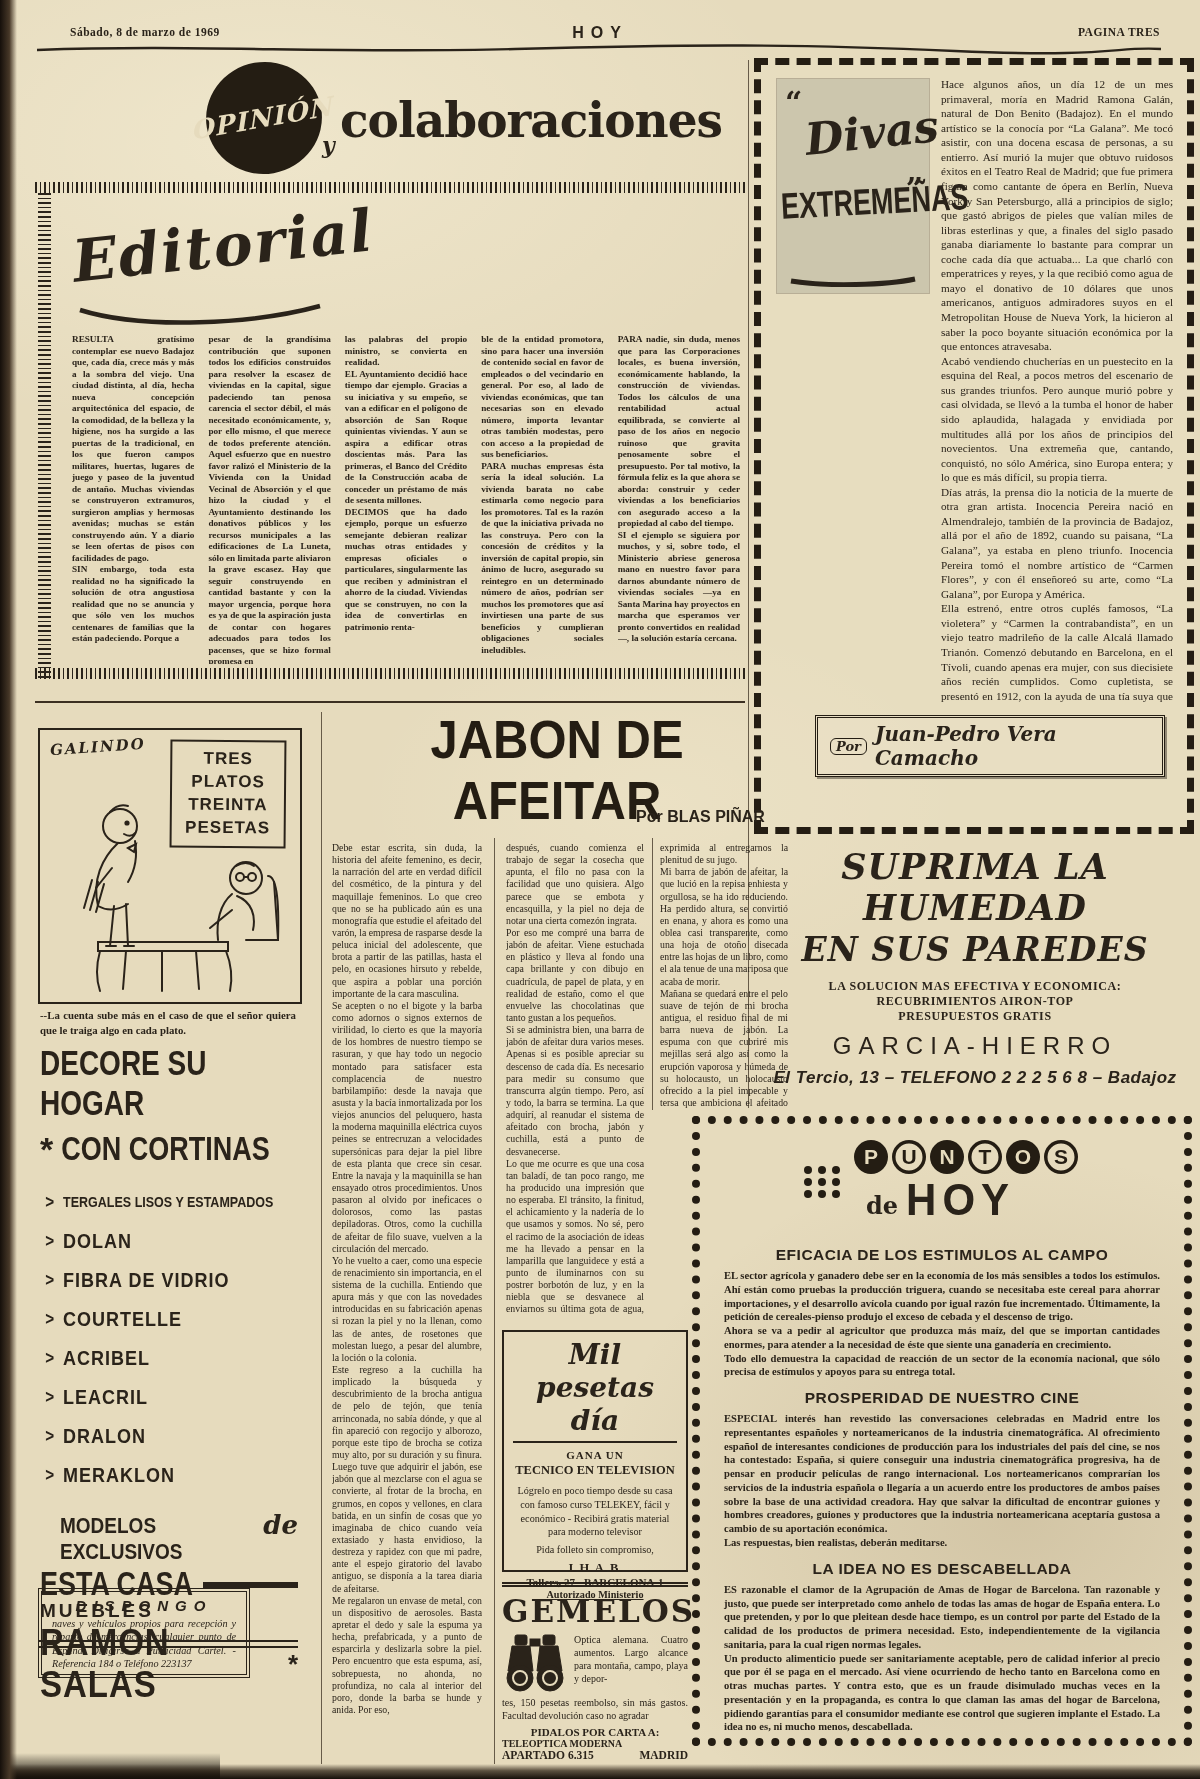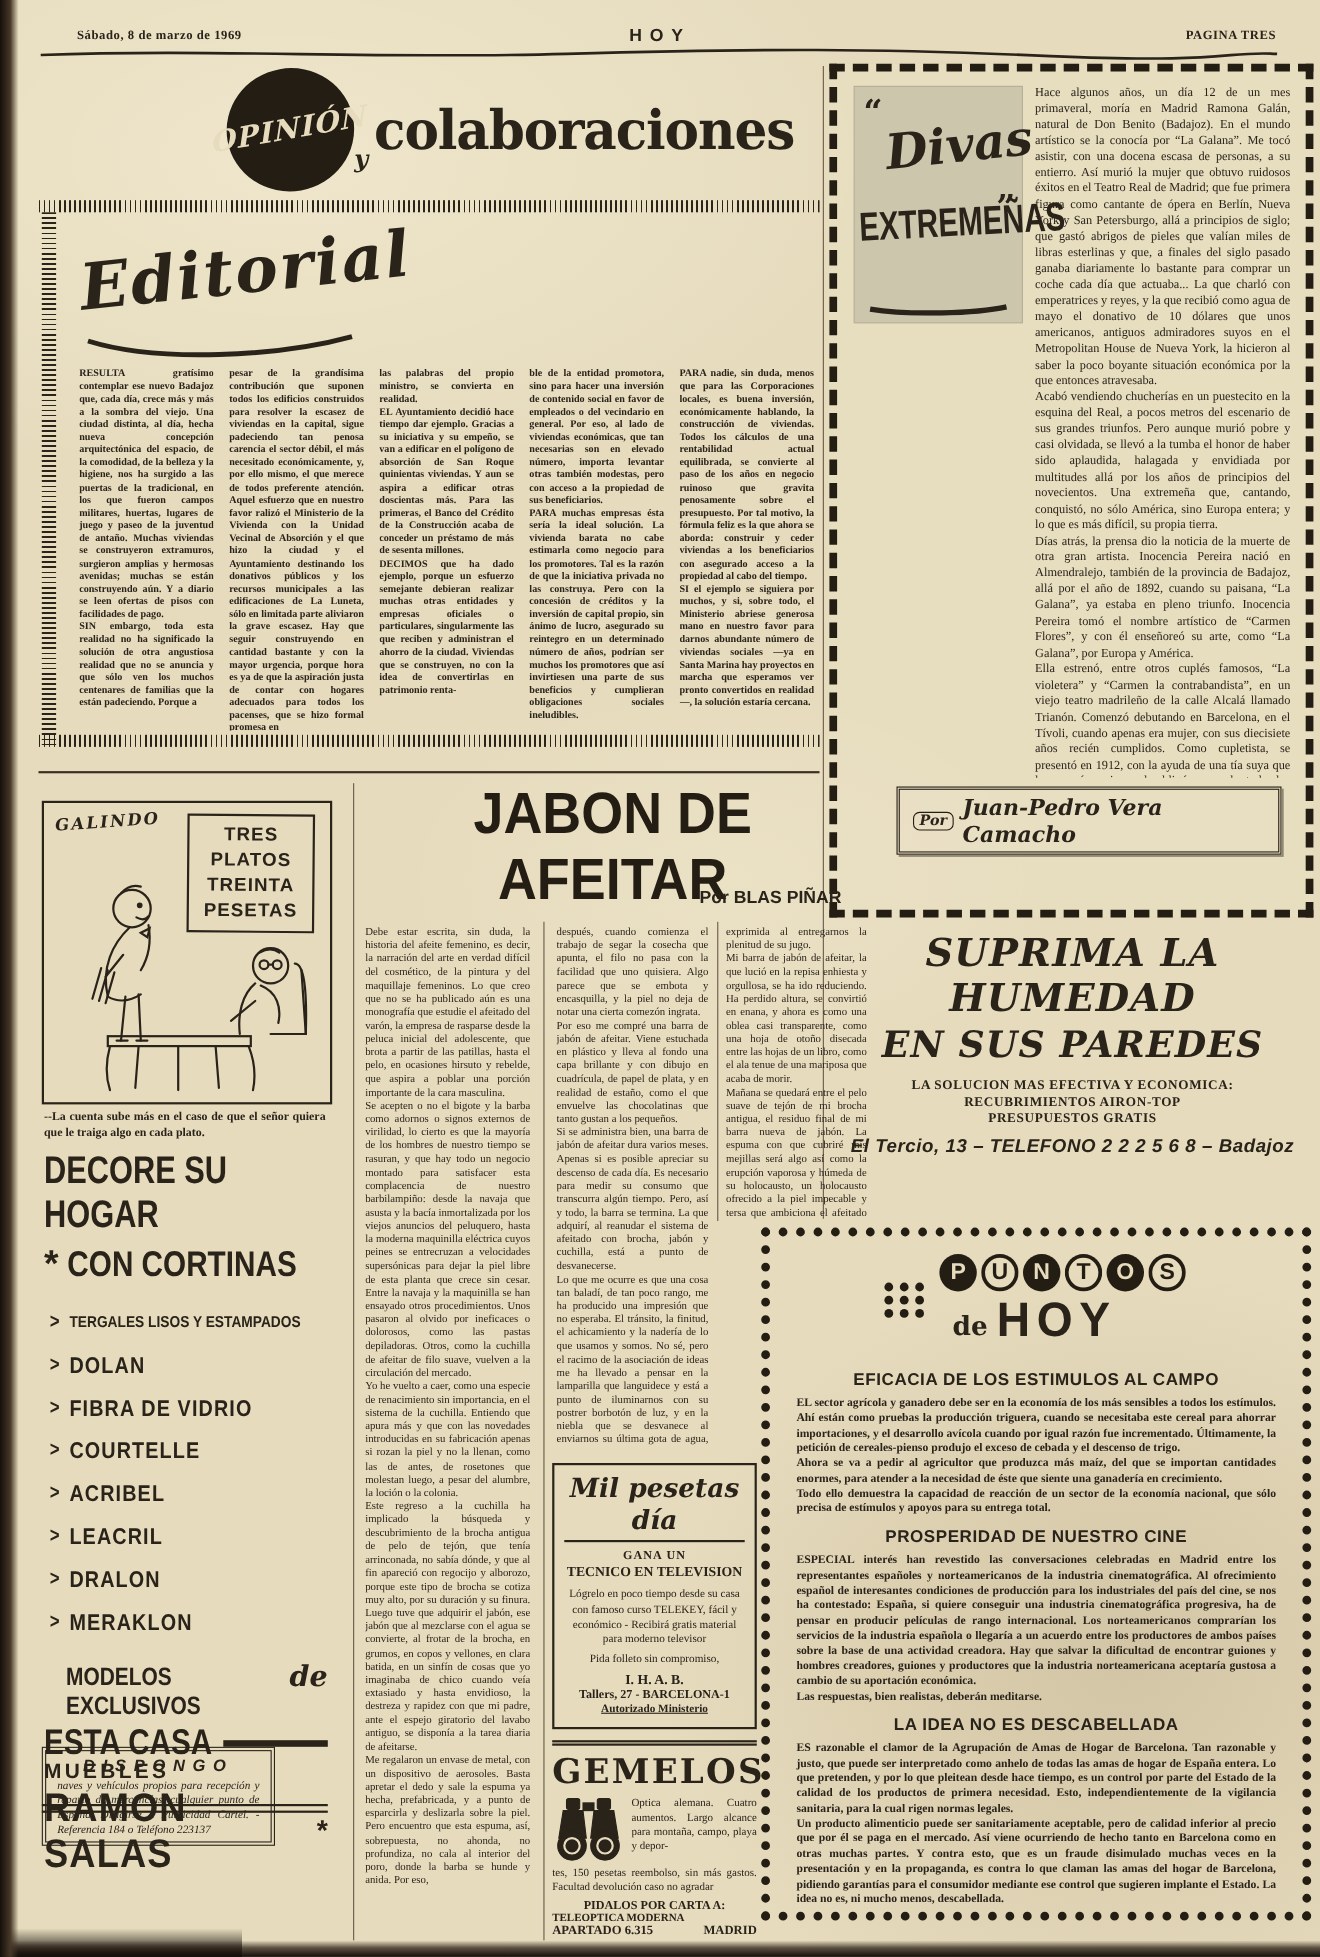--- a/index.html
+++ b/index.html
@@ -65,21 +65,21 @@
   .dots{display:grid;grid-template-columns:repeat(3,10px);gap:4px;margin-right:10px;}
   .dot{width:8px;height:8px;border-radius:50%;background:#241d13;}
   .circ-letters span{display:inline-flex;width:34px;height:34px;border-radius:50%;background:#241d13;color:#e6dbbd;align-items:center;justify-content:center;font:900 21px "Liberation Sans",sans-serif;margin:0 2px;}
   .circ-letters span:nth-child(even){background:transparent;color:#241d13;box-shadow:inset 0 0 0 3.5px #241d13;}
   .logo-de{font-family:"DejaVu Serif",serif;font-weight:bold;font-size:24px;}
   .logo-hoy{font-family:"Liberation Sans",sans-serif;font-weight:900;font-size:42px;letter-spacing:6px;transform:scaleY(1.05);display:inline-block;}
   .pt-head{font-family:"Liberation Sans",sans-serif;font-weight:bold;font-size:15.5px;text-align:center;letter-spacing:.5px;margin:10px 0 5px 0;}
   .pt-body{font-size:10.6px;line-height:1.3;font-weight:bold;text-align:justify;white-space:pre-line;}
   
   .telekey{border:2px solid #2a231a;padding:6px 9px;box-sizing:border-box;text-align:center;}
-  .tk-title{font-family:"DejaVu Serif",serif;font-style:italic;font-weight:bold;font-size:24px;border-bottom:2px solid #2a231a;padding-bottom:4px;margin-bottom:6px;}
+  .tk-title{font-family:"DejaVu Serif",serif;font-style:italic;font-weight:bold;font-size:28px;border-bottom:2px solid #2a231a;padding-bottom:4px;margin-bottom:6px;}
   .tk-s1{font-weight:bold;font-size:11px;letter-spacing:1px;}
   .tk-s2{font-weight:bold;font-size:12.5px;margin:2px 0 6px 0;}
   .tk-body{font-size:10.2px;line-height:1.35;text-align:center;}
   .gem-title{font-family:"DejaVu Serif",serif;font-weight:bold;font-size:31px;letter-spacing:2px;text-align:center;}
   .gem-small{font-size:10px;line-height:1.3;text-align:justify;}
   
   .dec-title{font-family:"Liberation Sans",sans-serif;font-weight:900;font-size:28px;letter-spacing:0px;transform:scaleY(1.25);display:inline-block;}
   .dec-sub{font-family:"Liberation Sans",sans-serif;font-weight:900;font-size:27px;transform:scaleY(1.2);display:inline-block;}
   .dec-ast{font-family:"Liberation Sans",sans-serif;font-weight:900;font-size:34px;}
   .dec-item{display:flex;align-items:center;gap:8px;font-family:"Liberation Sans",sans-serif;font-weight:900;}
@@ -160,20 +160,21 @@
       </div>
     </div>
   </div>
 
   <div class="abs" style="left:756px;top:846px;width:438px;">
     <div class="sup1">SUPRIMA LA HUMEDAD</div>
     <div class="sup1" style="font-size:33px;margin-top:2px;">EN SUS PAREDES</div>
     <div class="sup-sub" style="margin-top:10px;">LA SOLUCION MAS EFECTIVA Y ECONOMICA:</div>
     <div class="sup-sub">RECUBRIMIENTOS AIRON-TOP</div>
     <div class="sup-sub">PRESUPUESTOS GRATIS</div>
+    <div class="sup-brand" style="margin-top:8px;">GARCIA-HIERRO</div>
     <div class="sup-addr" style="margin-top:8px;font-style:italic;">El Tercio, 13  –  TELEFONO  2 2 2 5 6 8  –  Badajoz</div>
   </div>
 
   <div class="abs cartoon-box" style="left:38px;top:728px;width:260px;height:272px;">
     <div class="abs cartoon-artist" style="left:10px;top:8px;">GALINDO</div>
     <div class="abs cartoon-sign" style="right:14px;top:10px;width:112px;height:104px;">TRES
 PLATOS
 TREINTA
 PESETAS</div>
     <svg class="abs" style="left:0;top:0;" width="256" height="268" viewBox="0 0 256 268">

